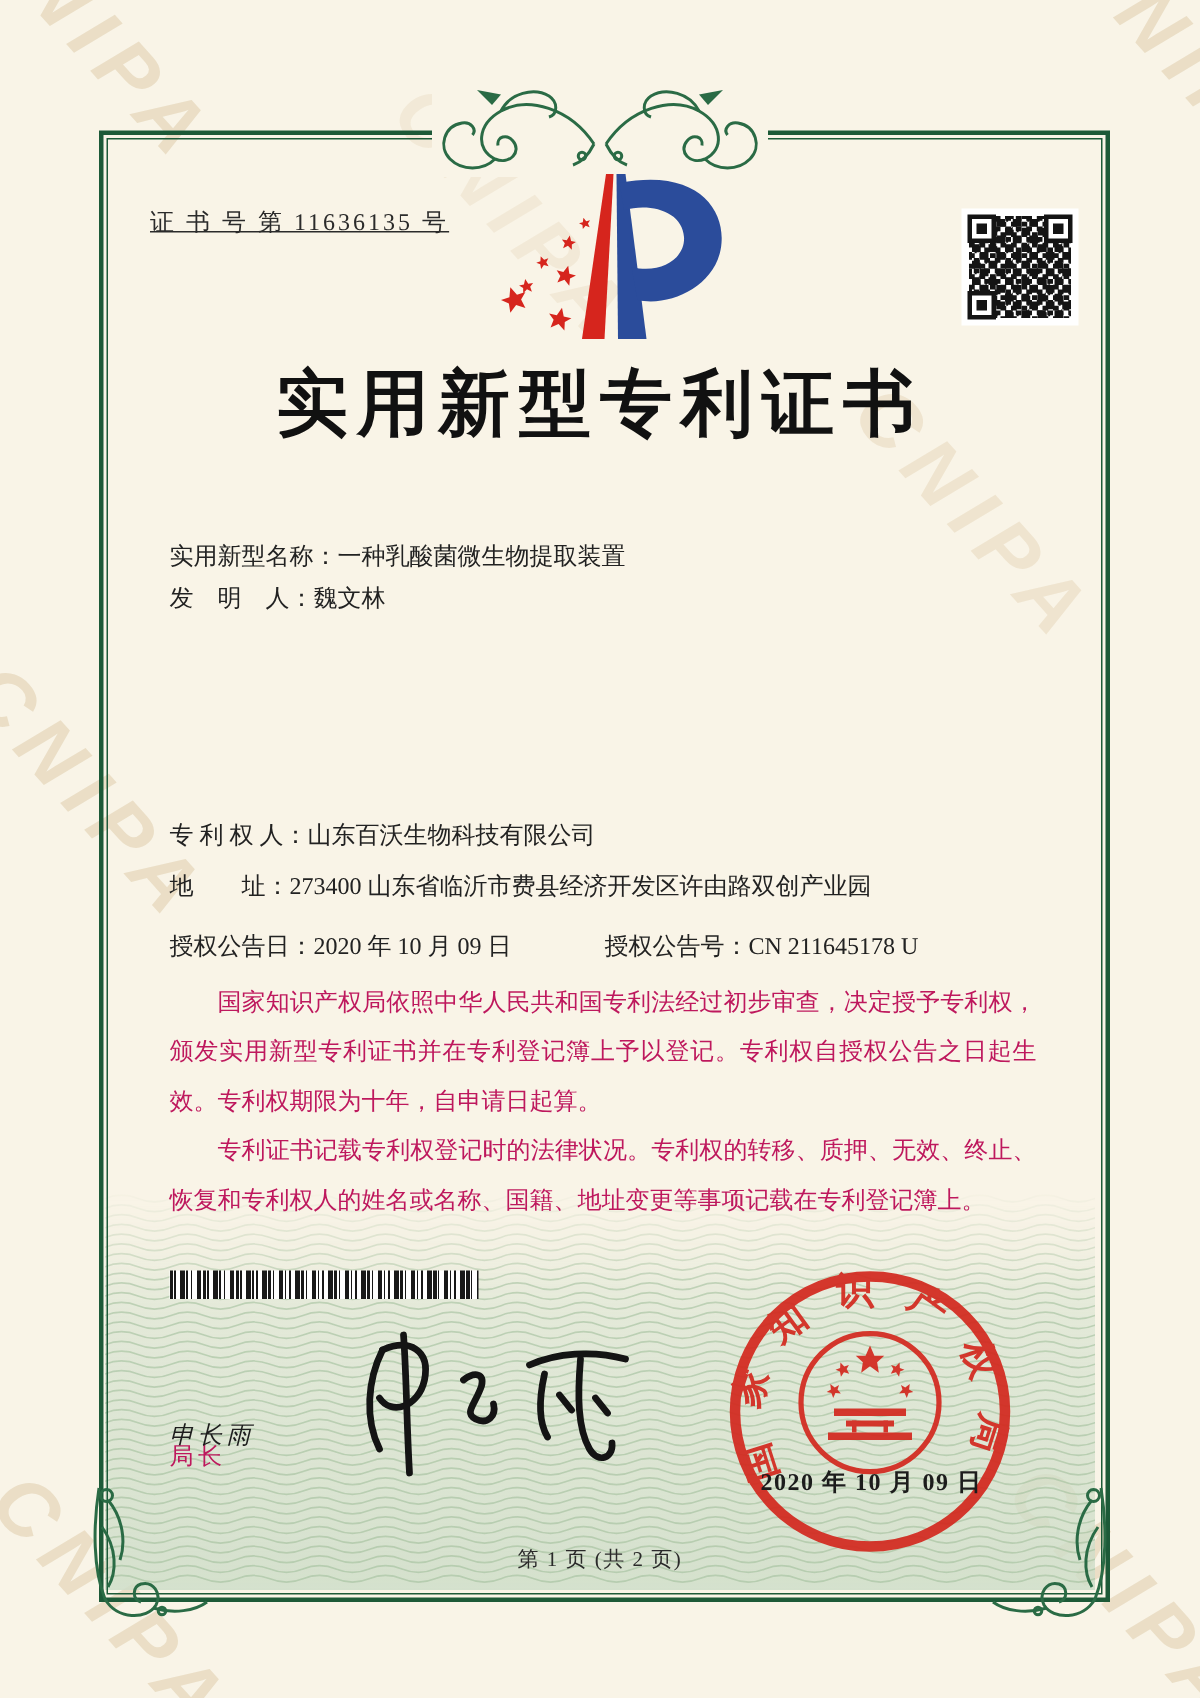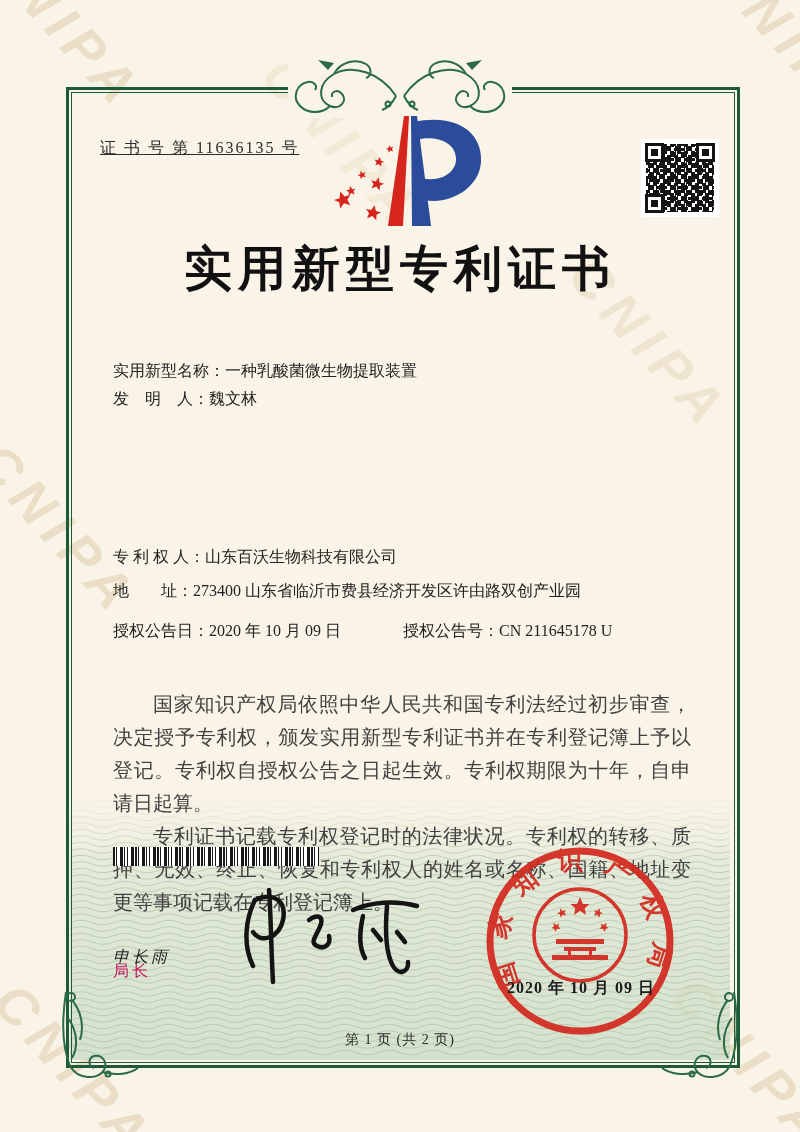--- a/index.html
+++ b/index.html
@@ -71,22 +71,22 @@
     position:absolute; left:0; width:800px; top:237px; z-index:3;
     text-align:center; font-size:48px; font-weight:bold;
     letter-spacing:6px; color:#111;
   }
 
   .row{position:absolute; left:113px; z-index:3; font-size:16px; white-space:nowrap;}
   .r1{top:341px;margin-top:20px;} .r2{top:389px;} .r3{top:437px;} .r4{top:485px;} .r5{top:547px;} .r6{top:581px;} .r7{top:621px;}
   .row .sep{display:inline-block; width:62px;}
 
   .paras{
-    position:absolute; left:113px; top:688px; width:578px; z-index:3;
-    font-size:20px; line-height:33px; text-align:justify; color:#404040;
+    position:absolute; left:113px; top:652px; width:578px; z-index:3;
+    font-size:16px; line-height:33px; text-align:justify; color:#be185d;
   }
   .paras p{margin:0; text-indent:2em;}
 
   .barcode{
     position:absolute; left:113px; top:847px; width:206px; height:19px; z-index:3;
     background:repeating-linear-gradient(90deg,
       #181818 0 2px,#fff 2px 3px,#181818 3px 4px,#fff 4px 7px,
       #181818 7px 10px,#fff 10px 11px,#181818 11px 12px,#fff 12px 14px,
       #181818 14px 15px,#fff 15px 18px,#181818 18px 21px,#fff 21px 22px);
   }

